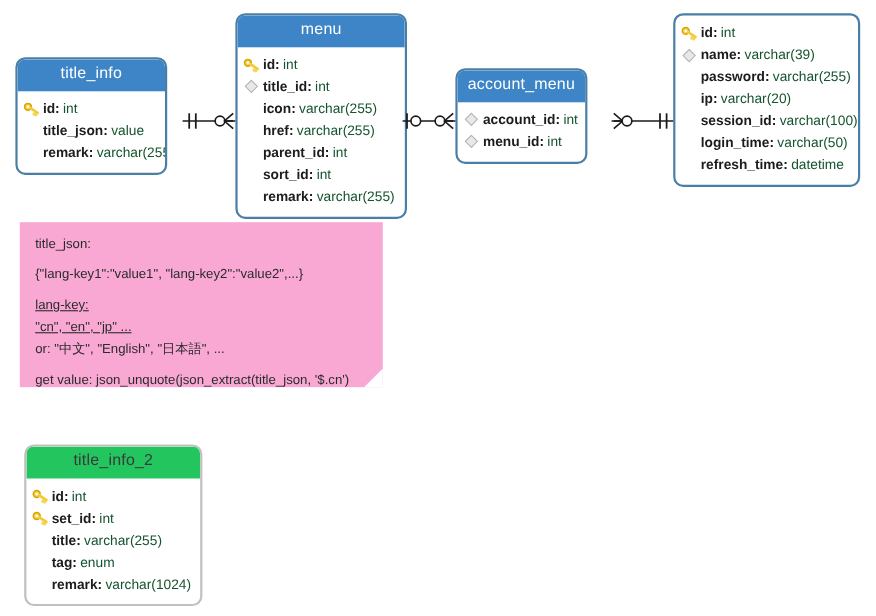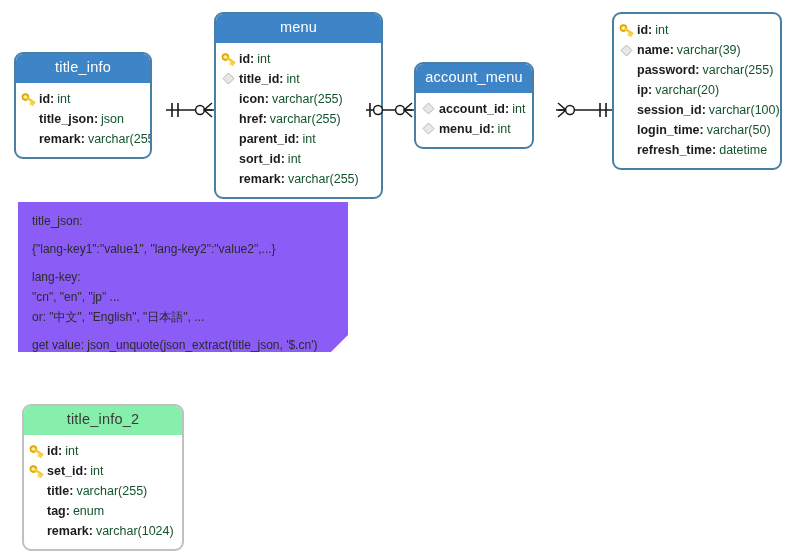--- a/index.html
+++ b/index.html
@@ -27,21 +27,21 @@
   .entity-header{
     background:#3d85c6;
     color:#ffffff;
     font-size:14.5px;
     text-align:center;
     padding:6px 4px 7px 4px;
     line-height:1.1;
     letter-spacing:.2px;
   }
   .entity.gray .entity-header{
-    background:#86efac;
+    background:#22c55e;
     color:#3a3a3a;
   }
 
   .fields{padding:6px 0 8px 0;}
   .field{
     display:flex;
     align-items:center;
     height:20px;
     padding:0 10px 0 4px;
     font-size:12.5px;
@@ -55,31 +55,31 @@
   .fname{color:#1c1c1c;font-weight:600;}
   .ftype{color:#14532d;margin-left:3px;}
 
   
   .link{position:absolute;height:20px;}
   .link svg{display:block;overflow:visible;}
 
   
   .note{
     position:absolute;
-    background:#8b5cf6;
+    background:#f9a8d4;
     box-sizing:border-box;
   }
   .note-inner{
     padding:12px 14px 10px 14px;
     font-size:12px;
     color:#2b2b2b;
     line-height:1.25;
   }
   .note-line{margin:0 0 13px 0;white-space:nowrap;}
-  .note-line.tight{margin-bottom:5px;}
+  .note-line.tight{margin-bottom:5px;text-decoration:underline;}
   .note-line:last-child{margin-bottom:0;}
   .note-fold{
     position:absolute;
     right:0;bottom:0;
     width:0;height:0;
     border-left:17px solid transparent;
     border-bottom:17px solid #ffffff;
   }
 </style>
 </head>
@@ -103,31 +103,31 @@
             </svg>
           </span>
           <span class="fname">id</span>
           <span class="fname">:</span>
           <span class="ftype">int</span>
         </div>
         <div class="field">
           <span class="f-icon"></span>
           <span class="fname">title_json</span>
           <span class="fname">:</span>
-          <span class="ftype">json</span>
+          <span class="ftype">value</span>
         </div>
         <div class="field">
           <span class="f-icon"></span>
           <span class="fname">remark</span>
           <span class="fname">:</span>
           <span class="ftype">varchar(255)</span>
         </div>
       </div>
     </div>
-    <div class="entity" style="left: 214px; top: 12px; width: 169px;">
+    <div class="entity" style="left: 214px; top: 12px; width: 156px;">
       <div class="entity-header">menu</div>
       <div class="fields">
         <div class="field">
           <span class="f-icon">
             <svg width="15" height="14" viewBox="0 0 15 14" aria-hidden="true">
               <g fill="none" stroke="#d9a400" stroke-width="1.4">
                 <circle cx="4.4" cy="5.1" r="3.1" fill="#f7d24a"></circle>
               </g>
               <circle cx="4.4" cy="5.1" r="1.15" fill="#ffffff"></circle>
               <path d="M6.9 6.4 L13.2 10.6" stroke="#f7d24a" stroke-width="2.6" stroke-linecap="round"></path>

